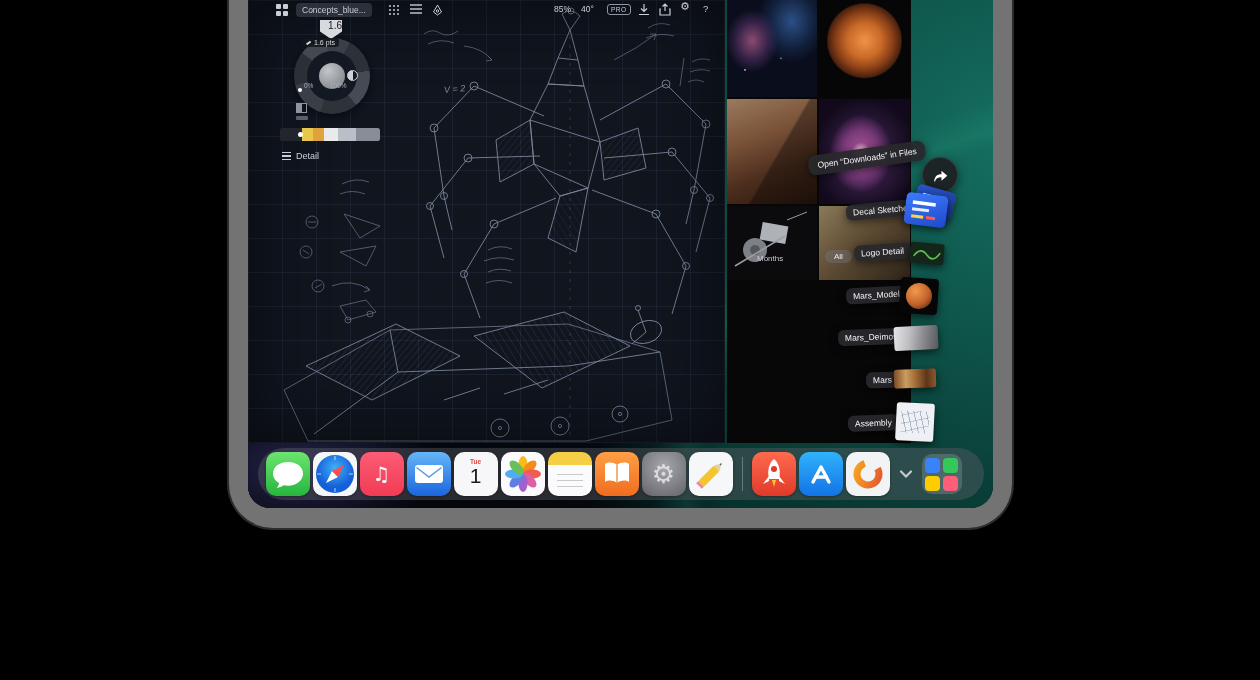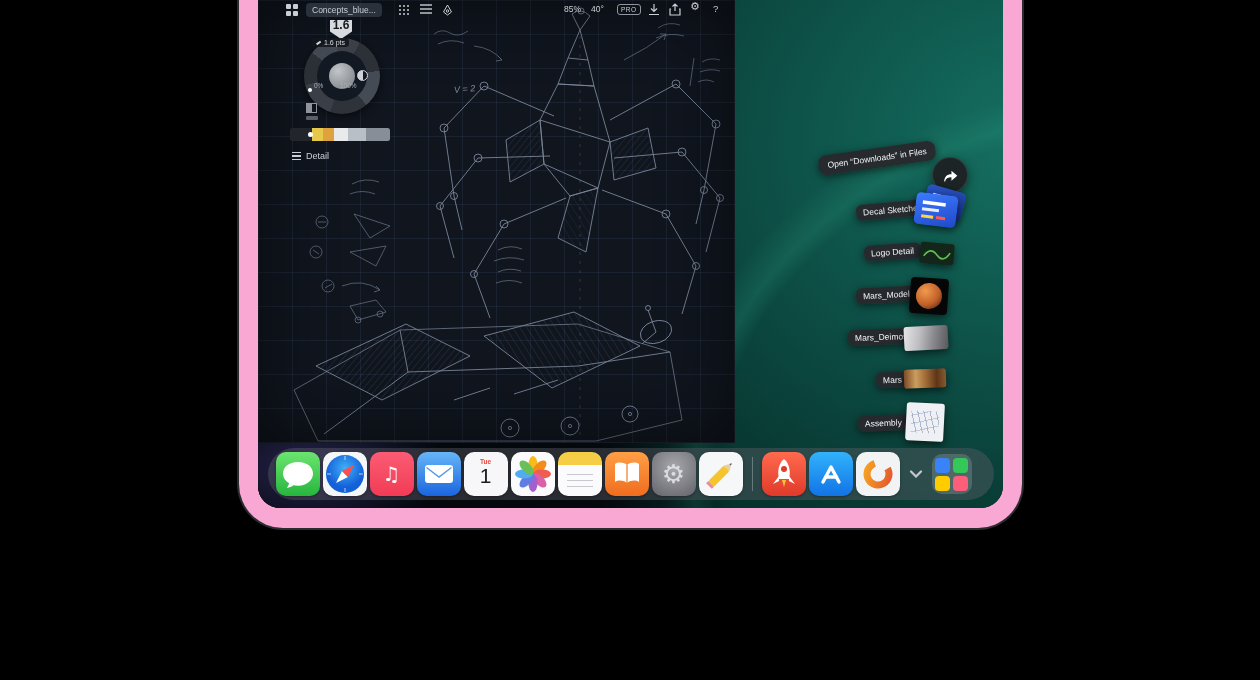--- a/index.html
+++ b/index.html
@@ -1,20 +1,20 @@
 <!DOCTYPE html>
 <html><head>
 <meta charset="utf-8">
 <style>
   html,body{margin:0;padding:0;background:#000}
   .stage{position:relative;width:1260px;height:680px;background:#000;overflow:hidden;
          font-family:"Liberation Sans","DejaVu Sans",sans-serif}
 
   
-  .device{position:absolute;left:237px;top:0;width:787px;height:530px;background:#f9a8d4;
+  .device{position:absolute;left:227px;top:0;width:787px;height:530px;background:#737373;
           border:2px solid #2c2c30;border-top:none;border-radius:0 0 46px 46px;
           box-shadow:0 22px 60px rgba(0,0,0,.85);box-sizing:border-box}
   .screen{position:absolute;left:19px;top:0;width:745px;height:508px;border-radius:0 0 22px 22px;
           overflow:hidden;background:#04080b}
 
   
   .wallpaper{position:absolute;inset:0;background:
      radial-gradient(26% 20% at 7% 92%, rgba(64,58,128,.55), transparent 70%),
      radial-gradient(30% 40% at 0% 45%, rgba(24,44,92,.35), transparent 70%),
      linear-gradient(90deg, rgba(4,7,12,1) 0%, rgba(4,7,12,.95) 46%, rgba(4,7,12,0) 64%),
@@ -48,22 +48,22 @@
   .wheel-wrap{position:absolute;left:44px;top:36px;width:80px;height:80px;z-index:6}
   .wheel{position:absolute;left:2px;top:2px;width:76px;height:76px;border-radius:50%;
      background:conic-gradient(from -10deg,#3b4048 0 38deg,#2c3037 38deg 92deg,#454b54 92deg 150deg,
         #2e333a 150deg 208deg,#3a3f47 208deg 266deg,#2b2f36 266deg 318deg,#434951 318deg 360deg);
      box-shadow:0 2px 8px rgba(0,0,0,.6)}
   .wheel::after{content:"";position:absolute;inset:13px;border-radius:50%;background:#131922}
   .knob{position:absolute;left:50%;top:50%;width:26px;height:26px;margin:-13px 0 0 -13px;border-radius:50%;
      background:radial-gradient(circle at 35% 30%,#c2c5c9,#8d9095 70%,#737679);z-index:3}
   .wheel-dot{position:absolute;left:6px;top:52px;width:4px;height:4px;border-radius:50%;background:#fff;z-index:3}
   .flag{position:absolute;left:28px;top:-16px;width:22px;height:19px;background:#d7dade;
-     clip-path:polygon(0 0,100% 0,100% 60%,50% 100%,0 60%);color:#17181b;font-size:12px;font-weight:bold;
-     text-align:center;line-height:11px;z-index:4}
+     clip-path:polygon(0 0,100% 0,100% 60%,50% 100%,0 60%);color:#17181b;font-size:10px;font-weight:normal;
+     text-align:right;line-height:11px;z-index:4}
   .size-chip{position:absolute;left:54px;top:38px;display:flex;align-items:center;gap:3px;
      background:rgba(18,22,28,.85);border-radius:3px;padding:1px 4px;font-size:7px;color:#d4d7dc;z-index:7}
   .size-chip .nib-dash{width:5px;height:1.5px;background:#d4d7dc;transform:rotate(-35deg)}
   .pct{position:absolute;font-size:6.5px;color:#aab0b8;z-index:7}
   .pct-min{left:56px;top:82px}.pct-max{left:82px;top:82px}
   .moon{position:absolute;left:99px;top:70px;width:9px;height:9px;border:1px solid #cfd3d9;border-radius:50%;
      background:linear-gradient(90deg,#cfd3d9 50%,transparent 50%);z-index:7}
   .mini1{position:absolute;left:48px;top:103px;width:9px;height:8px;border:1px solid #8e959e;
      background:linear-gradient(90deg,#8e959e 50%,transparent 50%);z-index:6}
   .mini2{position:absolute;left:48px;top:116px;width:12px;height:4px;background:#596069;border-radius:1px;z-index:6}
@@ -352,20 +352,38 @@
               <i></i>
               <i></i>
               <i></i>
             </span>
           <span>Detail</span>
         </div>
 
         <span class="annot">V = 2</span>
       </div>
 
+      <div class="app-photos">
+        <div class="ph ph1"></div>
+        <div class="ph ph2"></div>
+        <div class="ph ph3"></div>
+        <div class="ph ph4"></div>
+        <div class="ph ph5">
+          <svg width="90" height="74" viewBox="0 0 90 74">
+            <rect x="34" y="18" width="26" height="18" fill="#aeb2b8" transform="rotate(10 47 27)"></rect>
+            <circle cx="28" cy="44" r="12" fill="#7d8187"></circle>
+            <circle cx="28" cy="44" r="5" fill="#55585c"></circle>
+            <line x1="8" y1="60" x2="58" y2="30" stroke="#9a9ea4" stroke-width="1.5"></line>
+            <line x1="60" y1="14" x2="80" y2="6" stroke="#9a9ea4" stroke-width="1"></line>
+          </svg>
+        </div>
+        <div class="ph ph6"></div>
+        <span class="ph-tab ph-months">Months</span>
+        <span class="ph-tab ph-all">All</span>
+      </div>
 
       <div class="drag-layer">
         <div class="chip tip">Open “Downloads” in Files</div>
         <div class="share-badge">
           <svg width="18" height="16" viewBox="0 0 24 22">
             <path d="M4 20c.5-6.5 3.5-10 10-10V5l8 7-8 7v-4.8C9 14.2 6 16 5.3 20z" fill="#fff"></path>
           </svg>
         </div>
 
         <div class="chip di1">Decal Sketches</div>

